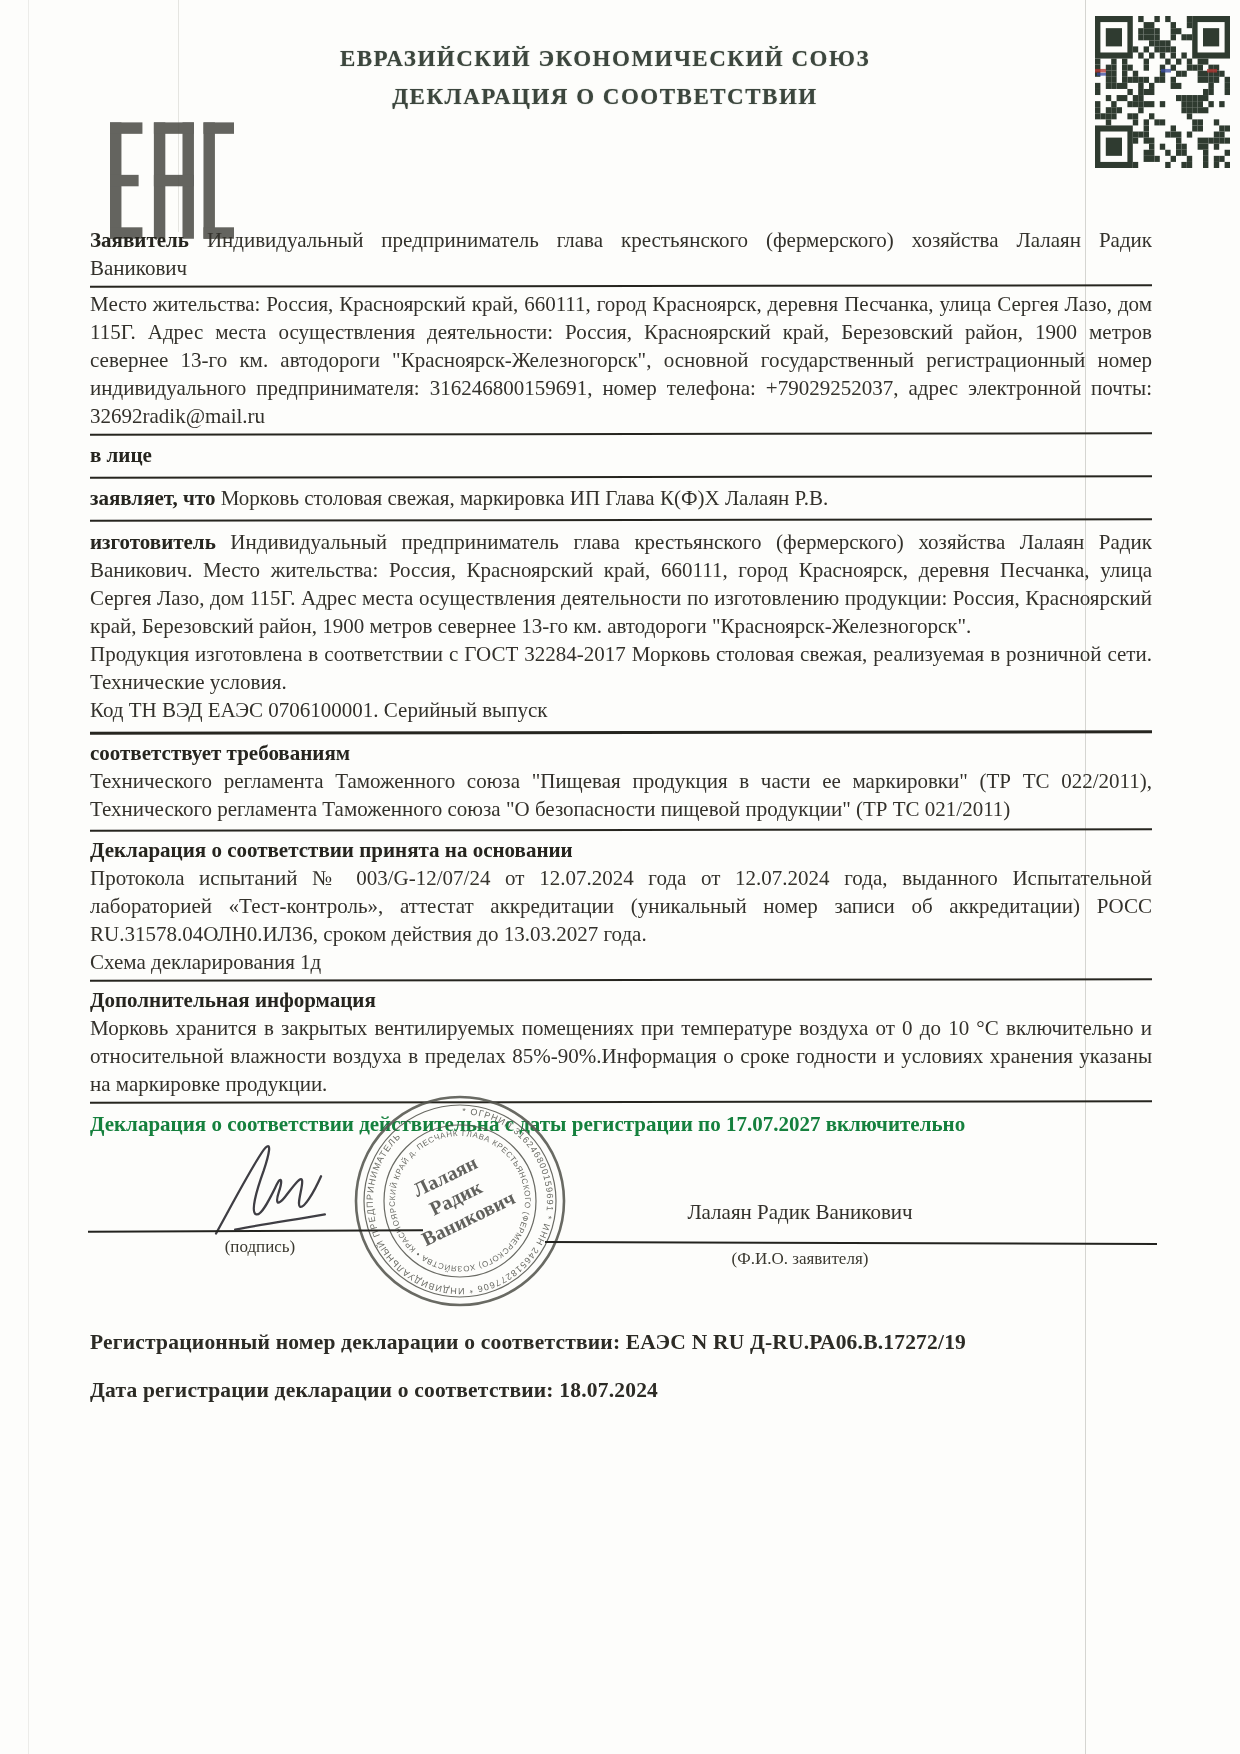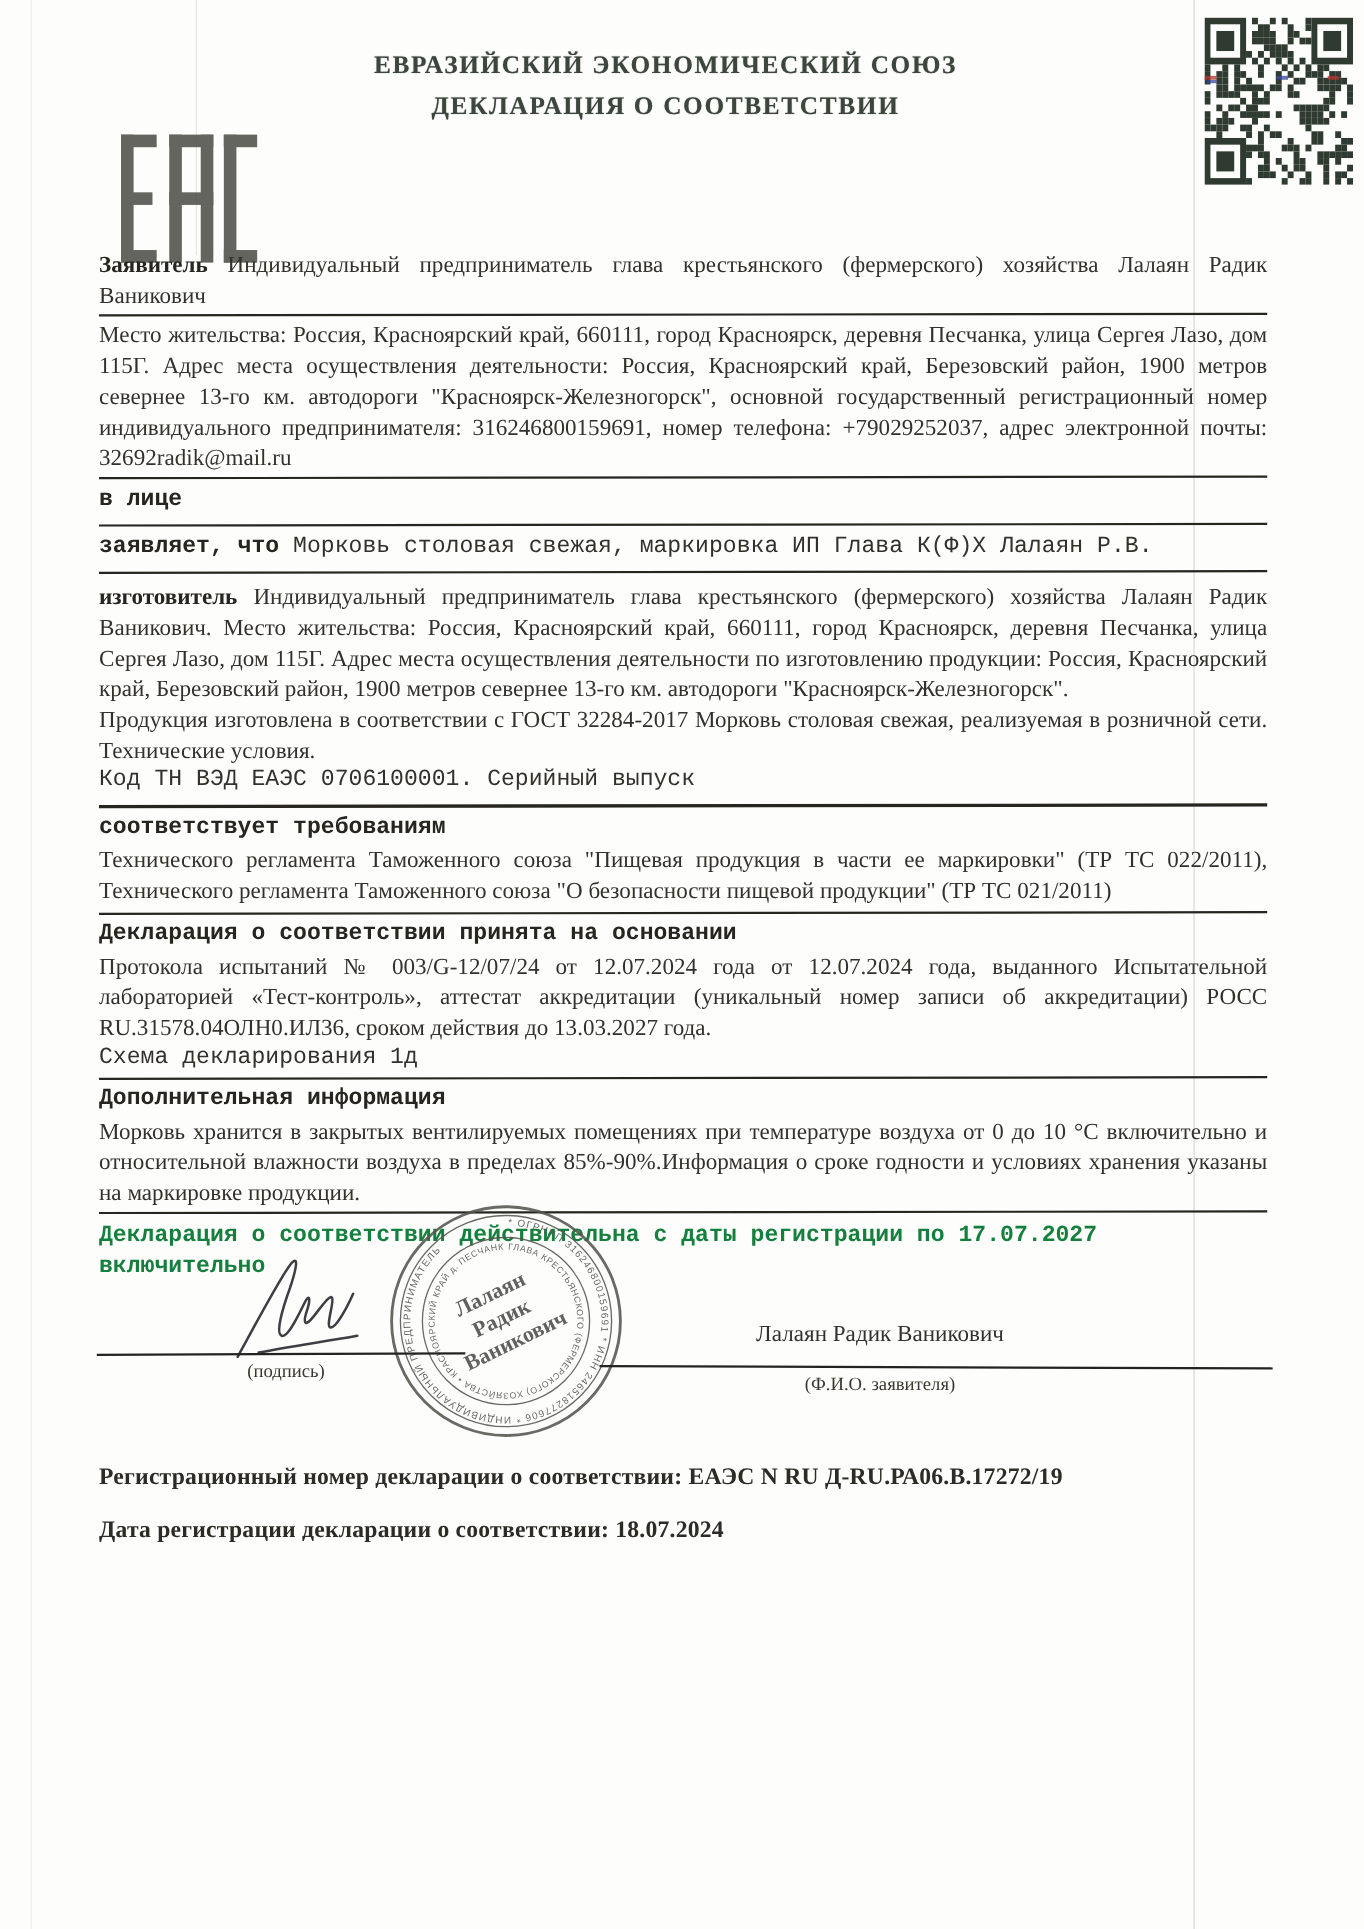--- a/index.html
+++ b/index.html
@@ -22,21 +22,21 @@
   .qr{position:absolute;left:1095px;top:16px;}
 
   .content{position:absolute;left:90px;top:226px;width:1062px;}
   .content p{margin:0;font-size:21px;line-height:28px;text-align:justify;}
   .lbl{font-weight:bold;color:#26251f;}
   .rule{height:2px;background:#26251f;margin:3px 0;transform:rotate(-0.08deg);}
   .rule.heavy{height:3px;}
   .row-gap{padding:3px 0 4px;}
   .mt6{margin-top:6px;}
   .mt8{margin-top:8px;}
-  .nj{text-align:left !important;font-family:Liberation Mono, monospace;}
+  .nj{text-align:left !important;}
   .validity{font-weight:bold;color:#15803d;padding-top:4px;}
 
   .sig-squiggle{position:absolute;left:205px;top:1138px;}
   .stamp{position:absolute;left:352px;top:1093px;opacity:.88;}
   .sig-line{position:absolute;height:2px;background:#23231f;}
   .sig-line.left{left:88px;top:1230px;width:335px;transform:rotate(-0.25deg);}
   .sig-line.right{left:545px;top:1242px;width:612px;transform:rotate(0.2deg);}
   .sig-caption{position:absolute;font-size:17px;text-align:center;color:#3a382f;}
   .cap-sign{left:150px;width:220px;top:1237px;}
   .cap-name{left:520px;width:560px;top:1249px;}

